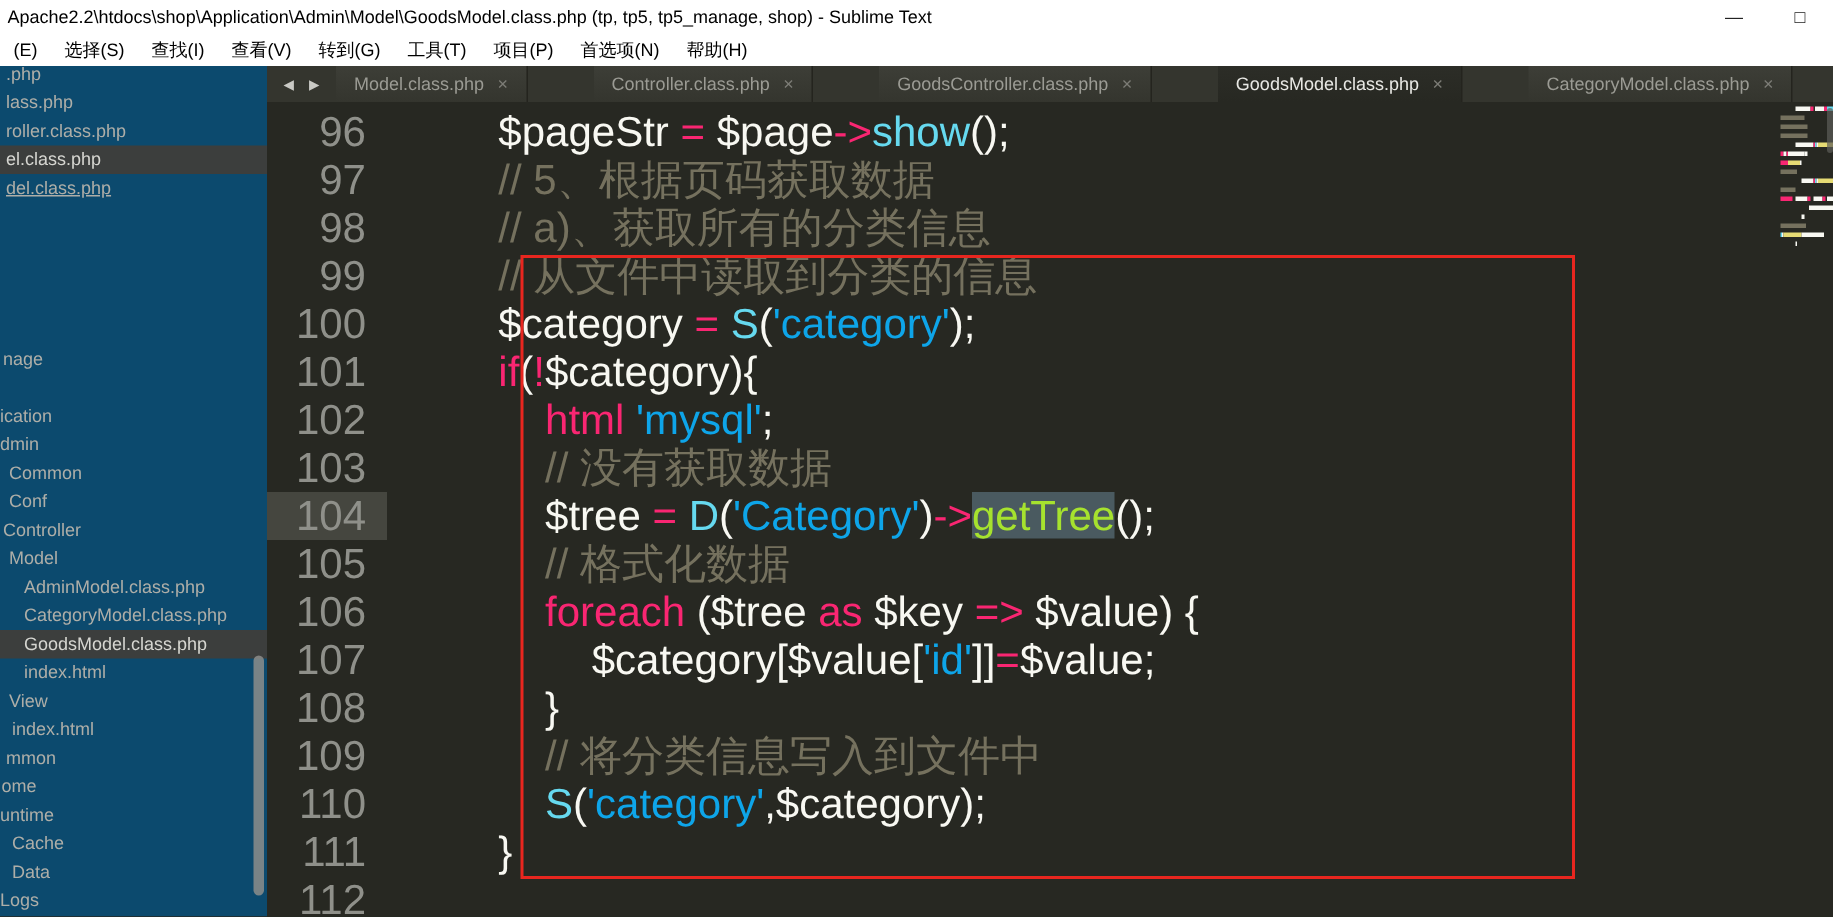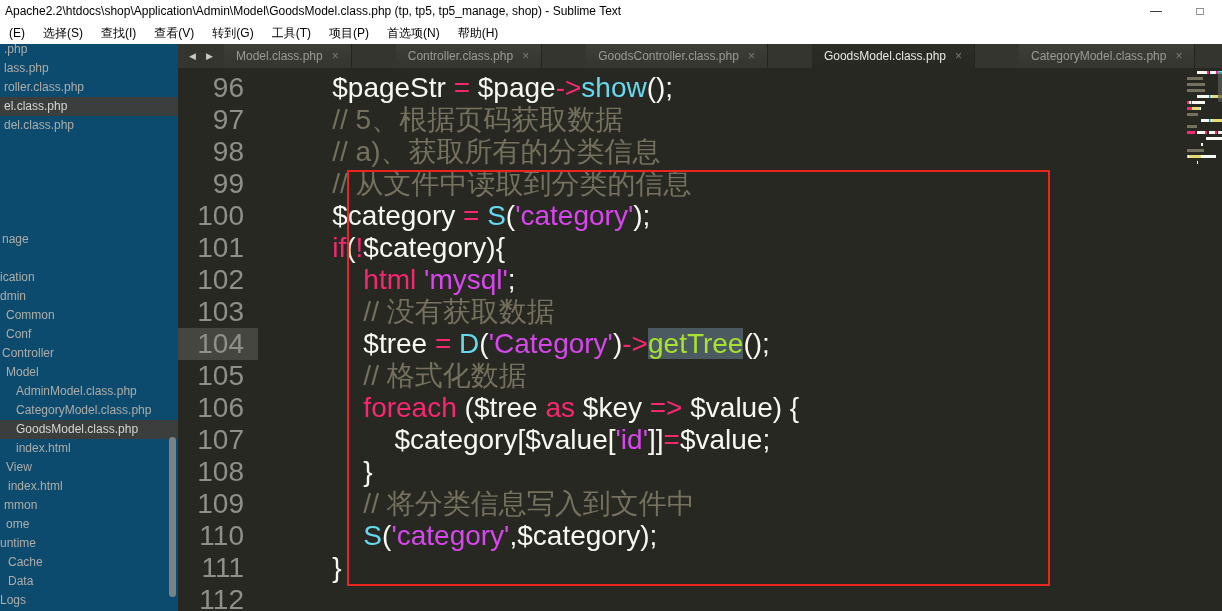--- a/index.html
+++ b/index.html
@@ -42,21 +42,21 @@
   
   .editor{flex:1;position:relative;display:flex;background:#272822;overflow:hidden;
     font-family:Liberation Sans, sans-serif;font-size:28px;justify-content:flex-end;}
   .gutter{width:80px;flex:none;padding-top:4px;}
   .gutter-cell{height:32px;line-height:32px;text-align:right;padding-right:14px;
     color:#8f908a;}
   .gutter-cell.current{background:#45463f;}
   .code{flex:1;min-width:0;padding-top:4px;padding-left:12px;}
   .code-line{height:32px;line-height:32px;white-space:pre;}
   .tk-w{color:#f8f8f2}.tk-p{color:#f92672}.tk-c{color:#66d9ef}
-  .tk-g{color:#a6e22e}.tk-y{color:#d946ef}.tk-cm{color:#75715e}
+  .tk-g{color:#a6e22e}.tk-y{color:#0ea5e9}.tk-cm{color:#75715e}
   .tk-sel{background:#4a5a60;}
   
   .annotation-box{position:absolute;left:169px;top:102px;width:699px;height:412px;
     border:2px solid #e8261f;pointer-events:none;}
   
   .minimap{position:absolute;right:0;top:0;bottom:0;width:34px;background:#272822;
     padding:3px 1px 0 1px;overflow:hidden;}
   .mm-row{height:3px;margin-bottom:3px;white-space:nowrap;font-size:0;}
   .mm-seg{display:inline-block;height:3px;vertical-align:top;}
   .mm-thumb{position:absolute;right:0;top:4px;width:4px;height:30px;
@@ -84,36 +84,36 @@
   </div>
 
 <div class="main">
 
   <div class="sidebar">
     <div class="side-items">
         <div class="side-item" style="padding-left: 4px;">.php</div>
         <div class="side-item" style="padding-left: 4px;">lass.php</div>
         <div class="side-item" style="padding-left: 4px;">roller.class.php</div>
         <div class="side-item selected" style="padding-left: 4px;">el.class.php</div>
-        <div class="side-item" style="padding-left: 4px;">del.class.php</div>
+        <div class="side-item" style="padding-left: 4px; text-decoration: underline;">del.class.php</div>
         <div class="side-item" style="padding-left: 2px; margin-top: 95px;">nage</div>
         <div class="side-item" style="padding-left: 0px; margin-top: 19px;">ication</div>
         <div class="side-item" style="padding-left: 0px;">dmin</div>
         <div class="side-item" style="padding-left: 6px;">Common</div>
         <div class="side-item" style="padding-left: 6px;">Conf</div>
         <div class="side-item" style="padding-left: 2px;">Controller</div>
         <div class="side-item" style="padding-left: 6px;">Model</div>
         <div class="side-item" style="padding-left: 16px;">AdminModel.class.php</div>
         <div class="side-item" style="padding-left: 16px;">CategoryModel.class.php</div>
         <div class="side-item selected" style="padding-left: 16px;">GoodsModel.class.php</div>
         <div class="side-item" style="padding-left: 16px;">index.html</div>
         <div class="side-item" style="padding-left: 6px;">View</div>
         <div class="side-item" style="padding-left: 8px;">index.html</div>
         <div class="side-item" style="padding-left: 4px;">mmon</div>
-        <div class="side-item" style="padding-left: 6px;">ome</div>
+        <div class="side-item" style="padding-left: 1px;">ome</div>
         <div class="side-item" style="padding-left: 0px;">untime</div>
         <div class="side-item" style="padding-left: 8px;">Cache</div>
         <div class="side-item" style="padding-left: 8px;">Data</div>
         <div class="side-item" style="padding-left: 0;">Logs</div>
       </div>
     <div class="side-scrollbar"></div>
   </div>
 
   <div class="content">
 

